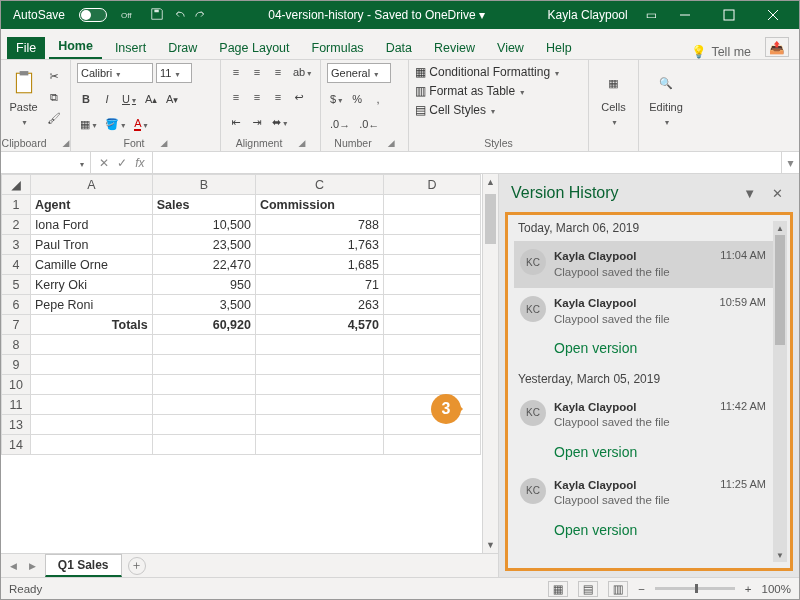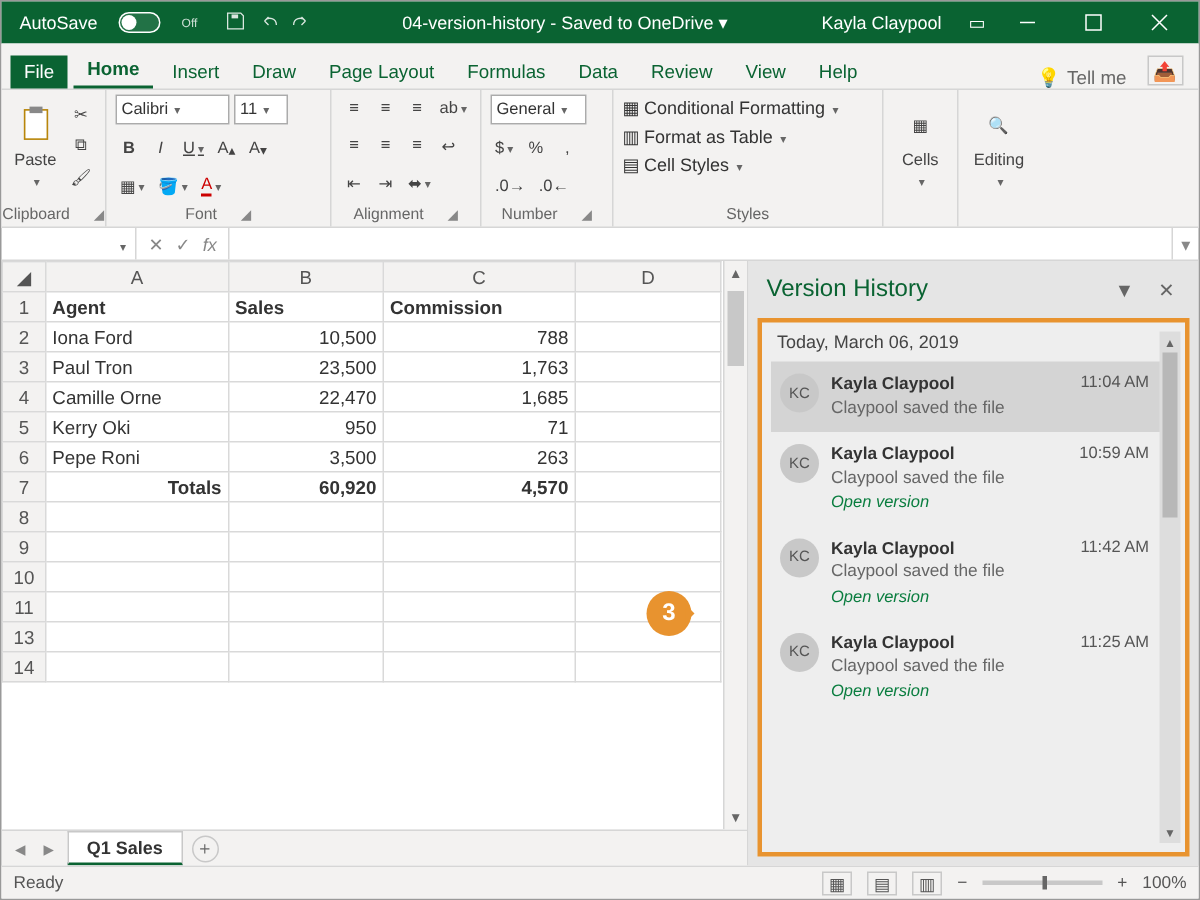--- a/index.html
+++ b/index.html
@@ -79,21 +79,21 @@
   .pscroll{ position:absolute; top:6px; right:3px; bottom:6px; width:14px; background:#ddd;}
   .pscroll .thumb{position:absolute;left:2px;right:2px;top:14px;height:110px;background:#b8b8b8;}
   .pscroll .arr{position:absolute;left:0;right:0;height:14px;display:flex;align-items:center;justify-content:center;font-size:8px;color:#666;}
   .vgroup-label{ font-size:12px; color:#444; padding:6px 4px 6px 4px;}
   .ver{ display:flex; gap:8px; padding:8px 6px; align-items:flex-start;}
   .ver.sel{ background:#d4d4d4;}
   .avatar{ width:26px;height:26px;border-radius:50%;background:#c8c8c8;display:flex;align-items:center;justify-content:center;font-size:10px;color:#555;}
   .vinfo{ flex:1; font-size:11.5px; line-height:1.35;}
   .vname{ font-weight:600; color:#333;}
   .vdesc{ color:#666;}
-  .vopen{ color:#0a7d3f; font-size:11px; margin-top:1px;font-style:italic;}
+  .vopen{ color:#0a7d3f; font-size:14px; margin-top:12px;}
   .vtime{ font-size:11px; color:#555; padding-right:14px;}
 
   
   .status{ height:22px; background:#f3f2f1; border-top:1px solid #d6d6d6; display:flex; align-items:center; padding:0 8px; font-size:11.5px; color:#555; gap:10px;}
   .status .sp{flex:1;}
   .viewbtn{width:20px;height:16px;border:1px solid #c8c8c8;display:flex;align-items:center;justify-content:center;}
   .slider{width:80px;height:3px;background:#c8c8c8;position:relative;}
   .slider .k{position:absolute;left:50%;top:-3px;width:3px;height:9px;background:#666;}
 
   
@@ -497,20 +497,21 @@
             </div>
             <div class="ver">
               <div class="avatar">KC</div>
               <div class="vinfo">
                 <div class="vname">Kayla Claypool</div>
                 <div class="vdesc">Claypool saved the file</div>
                 <div class="vopen">Open version</div>
               </div>
               <div class="vtime">10:59 AM</div>
             </div>
+            <div class="vgroup-label">Yesterday, March 05, 2019</div>
             <div class="ver">
               <div class="avatar">KC</div>
               <div class="vinfo">
                 <div class="vname">Kayla Claypool</div>
                 <div class="vdesc">Claypool saved the file</div>
                 <div class="vopen">Open version</div>
               </div>
               <div class="vtime">11:42 AM</div>
             </div>
             <div class="ver">

